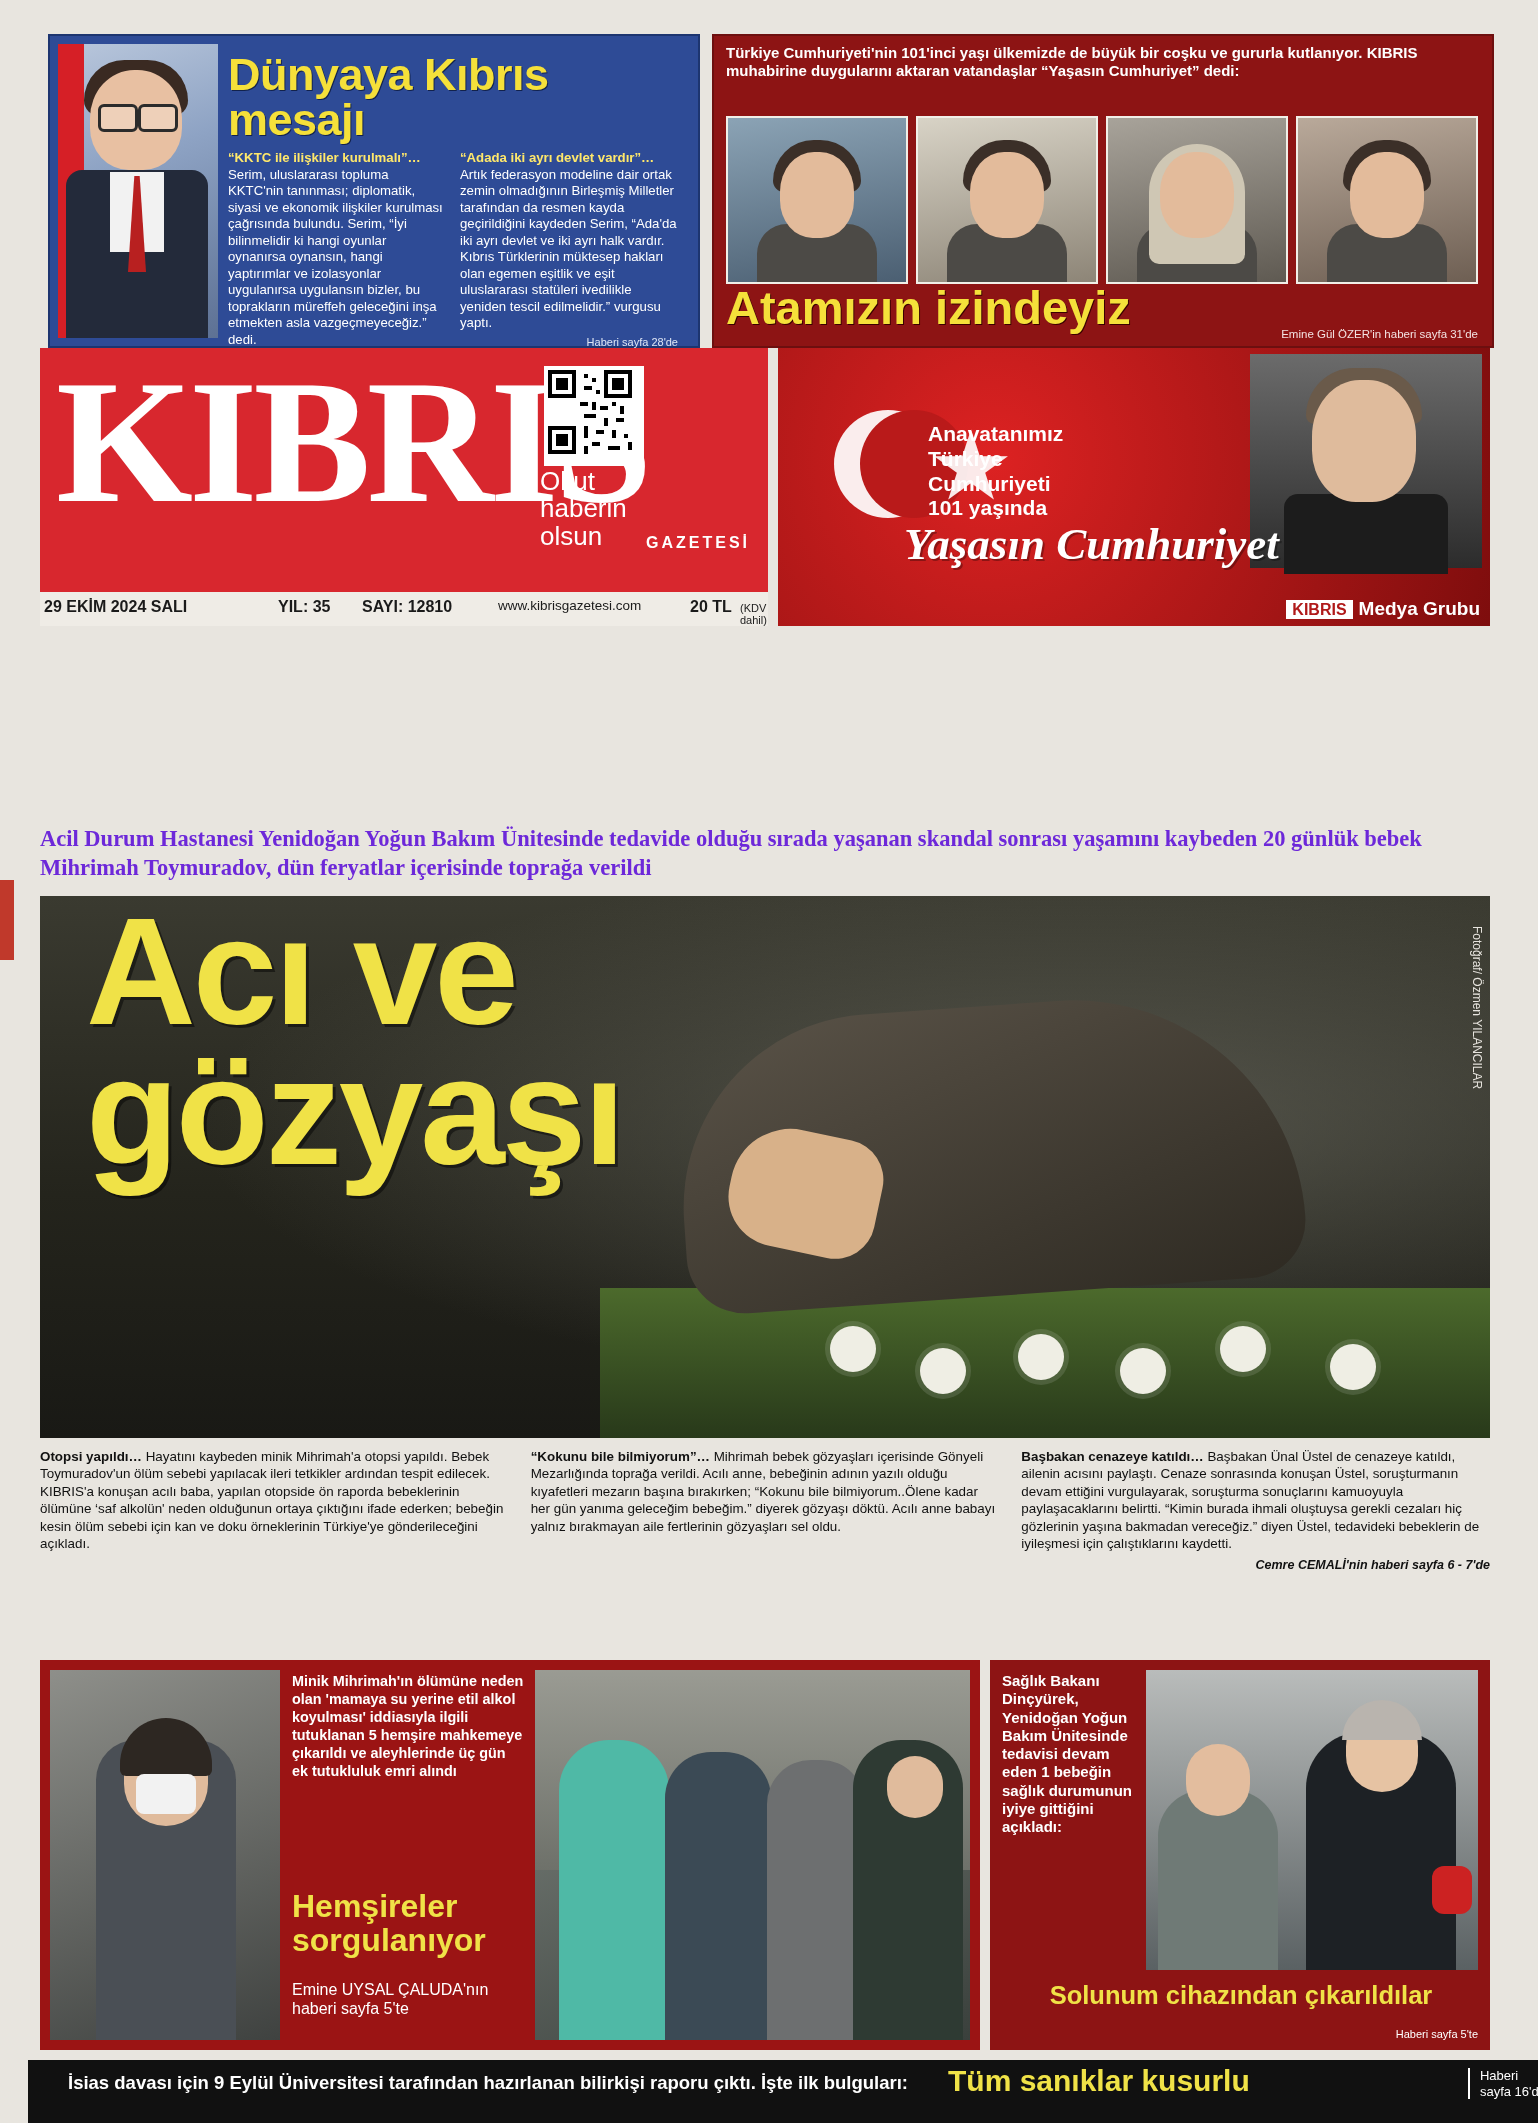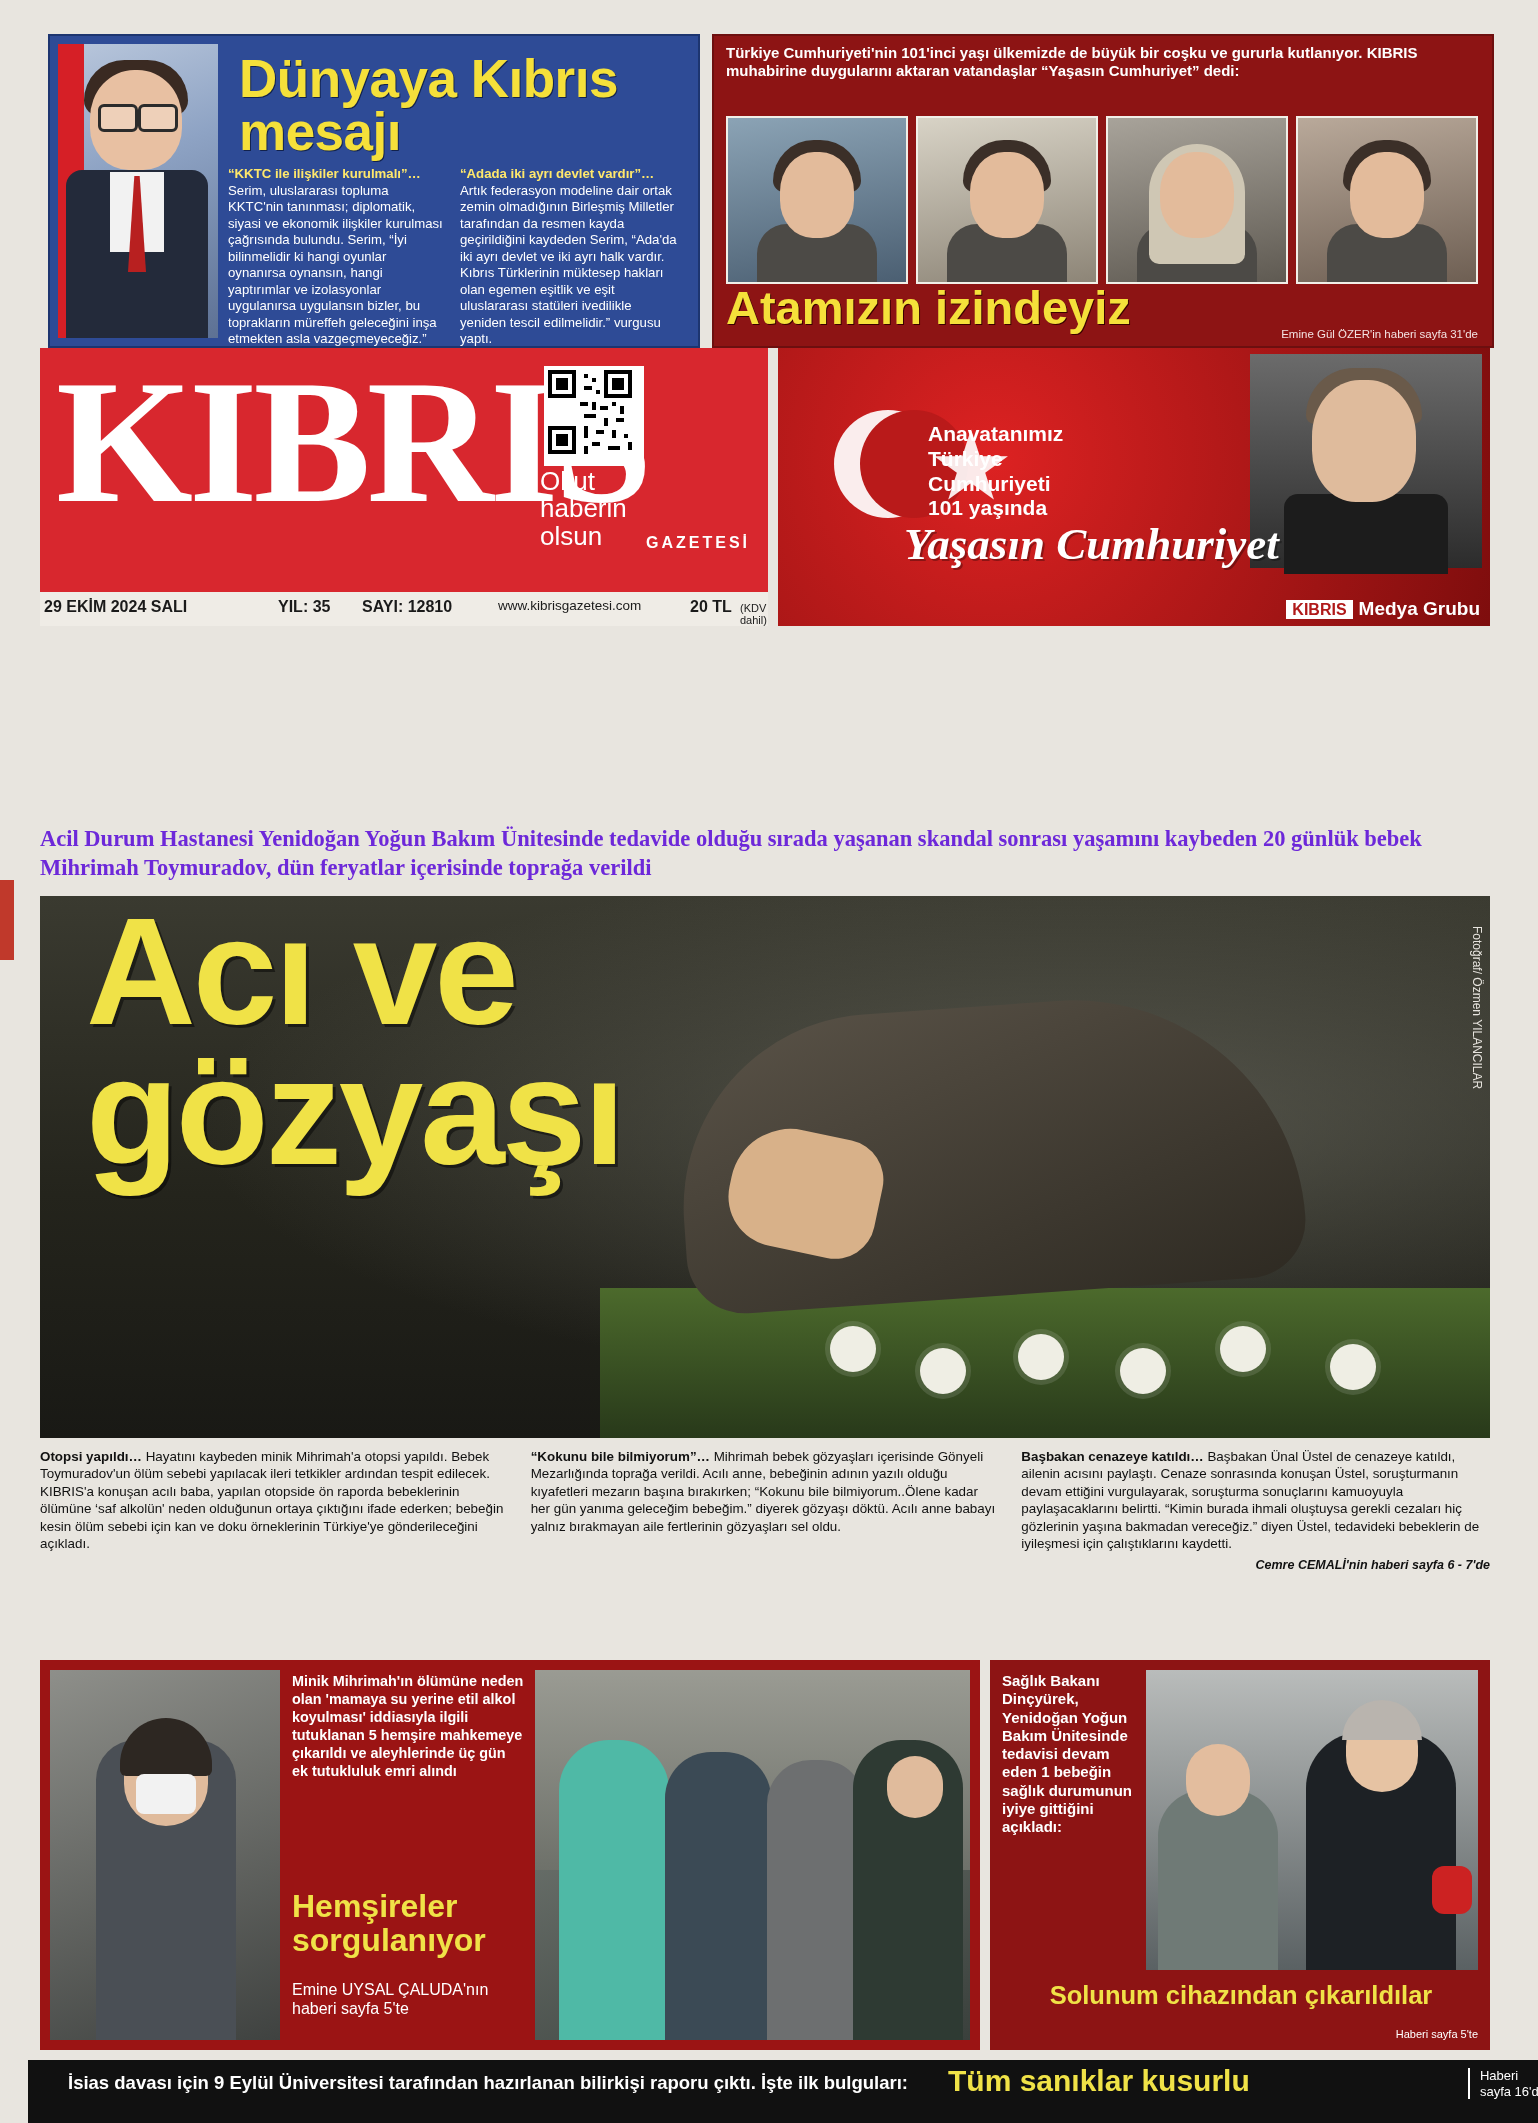--- a/index.html
+++ b/index.html
@@ -16,22 +16,22 @@
   .face{position:absolute;left:32px;top:26px;width:92px;height:100px;border-radius:48% 48% 42% 42%;
     background:#e8c0a2;}
   .hair{position:absolute;left:26px;top:16px;width:104px;height:56px;border-radius:52px 52px 20px 20px;background:#3a2a22;}
   .glass{position:absolute;top:60px;width:34px;height:22px;border:3px solid #2b2b2b;border-radius:6px;background:rgba(255,255,255,.25);}
   .suit{position:absolute;left:8px;top:126px;width:142px;height:170px;background:#232a3a;border-radius:16px 16px 0 0;}
   .shirt{position:absolute;left:52px;top:128px;width:54px;height:80px;background:#f2f2f2;transform:skewX(0deg);}
   .tie{position:absolute;left:70px;top:132px;width:18px;height:96px;background:#b82020;clip-path:polygon(35% 0,65% 0,100% 100%,0% 100%);}
   .flagstrip{position:absolute;left:0;top:0;width:26px;height:294px;background:#d61f26;}
   .tl-text{left:178px;top:10px;width:458px;}
   .tl-kicker{color:#ffe86b;font-weight:bold;font-size:15.5px;line-height:1.22;}
-  .tl-head{color:#f5e03a;font-weight:bold;font-size:53px;line-height:1;margin-top:6px;letter-spacing:-0.5px;
-    text-shadow:1px 1px 0 #12224d;margin-left:11px;}
+  .tl-head{color:#f5e03a;font-weight:bold;font-size:45px;line-height:1;margin-top:6px;letter-spacing:-0.5px;
+    text-shadow:1px 1px 0 #12224d;}
   .tl-cols{display:flex;gap:14px;margin-top:8px;}
   .tl-col{width:218px;color:#ffffff;font-size:13.2px;line-height:1.25;}
   .tl-col b{color:#ffe86b;}
   .tl-ref{color:#dfe6f5;font-size:11px;text-align:right;margin-top:4px;}
   
   .topright{left:712px;top:34px;width:778px;height:310px;background:#8d1414;border:2px solid #6d0f0f;}
   .tr-kicker{position:absolute;left:12px;top:8px;width:752px;color:#ffffff;font-weight:bold;font-size:15px;line-height:1.22;}
   .tr-photos{position:absolute;left:12px;top:80px;width:752px;height:168px;display:flex;gap:8px;}
   .tr-ph{flex:1;border:2px solid #f1efe8;overflow:hidden;position:relative;}
   .p1{background:linear-gradient(170deg,#8ba3b5,#4b5f72);}

